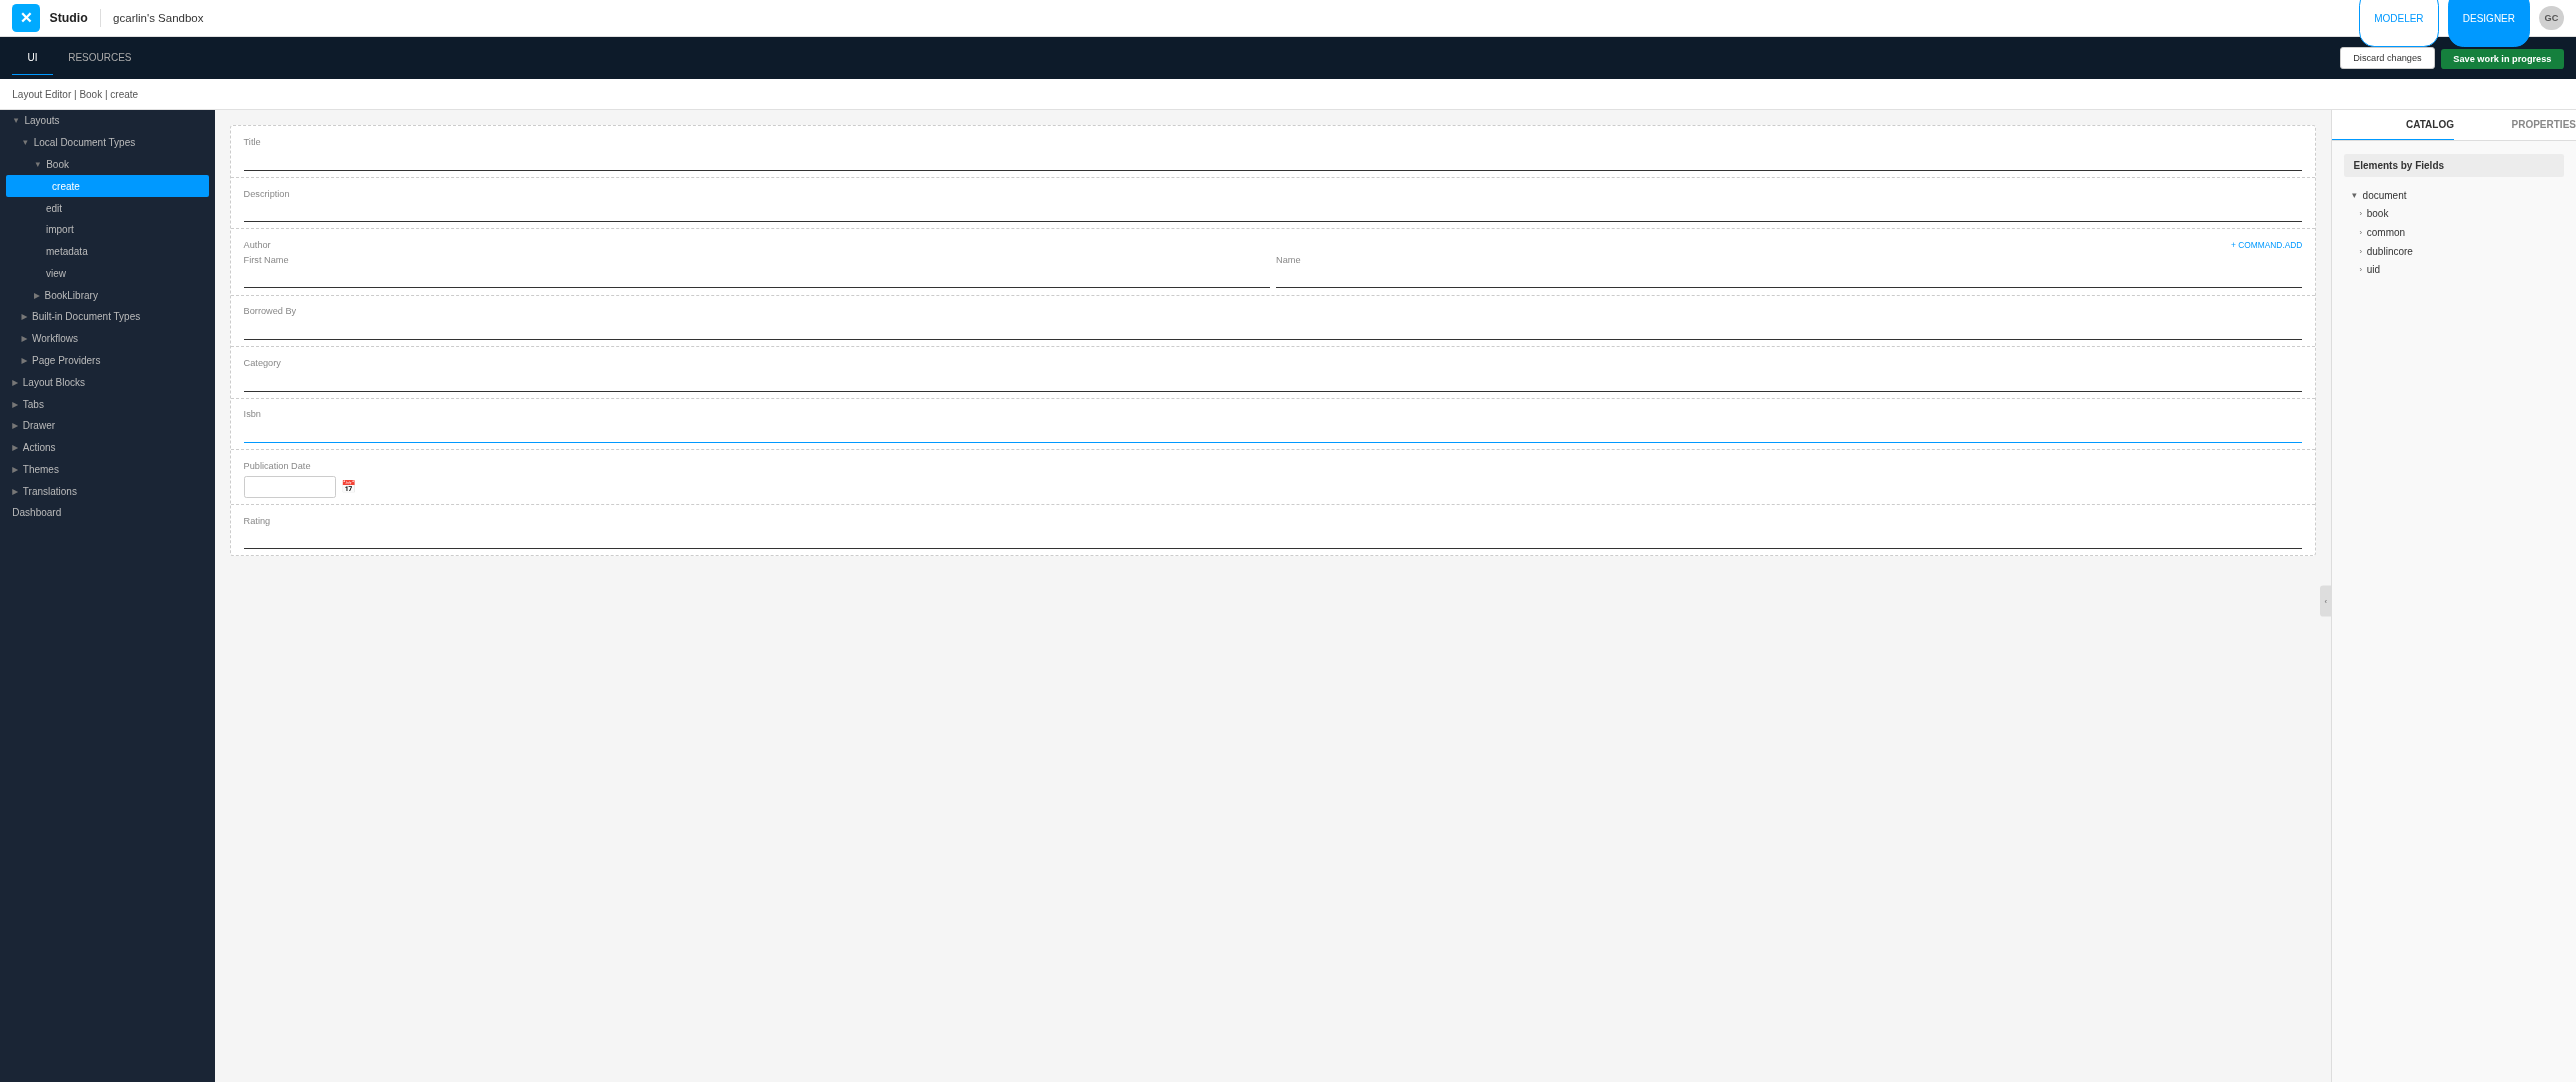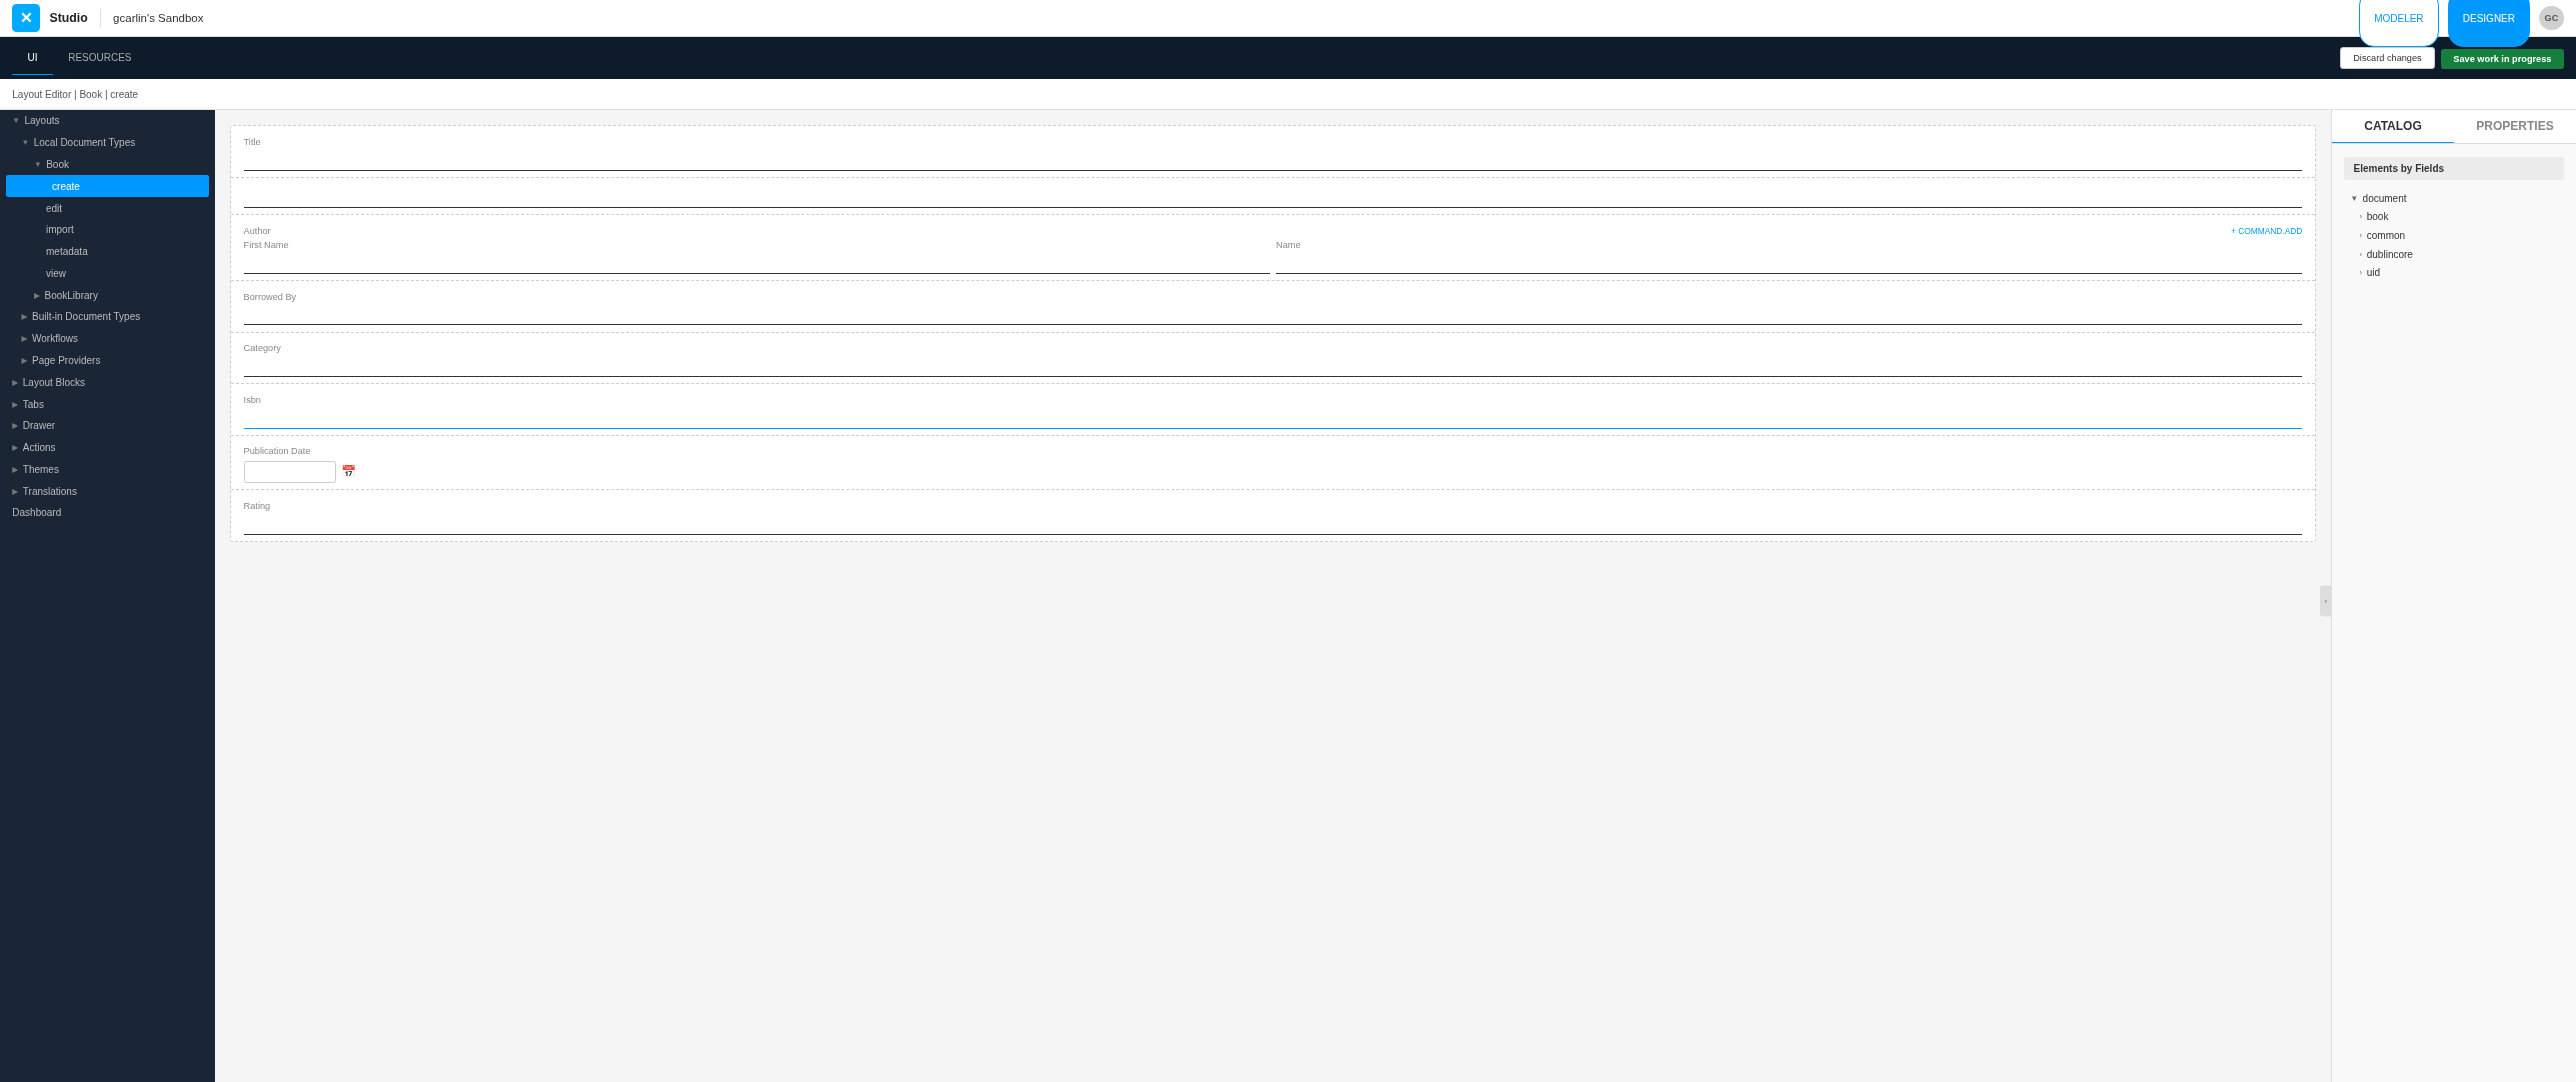--- a/index.html
+++ b/index.html
@@ -126,21 +126,21 @@
 
     
     .right-panel {
       width: 245px; background: #f9f9f9; border-left: 0.8px solid #ddd;
       flex-shrink: 0; overflow-y: auto;
     }
     .right-panel-tabs {
       display: flex; background: #fff; border-bottom: 0.8px solid #ddd;
     }
     .right-tab {
-      flex: 1; padding: 9.2px 0; text-align: center; font-size: 12px;
+      flex: 1; padding: 9.2px 0; text-align: right; font-size: 10px;
       font-weight: 600; cursor: pointer; color: #888;
       border-bottom: 1.5px solid transparent;
     }
     .right-tab.active { color: #333; border-bottom: 1.5px solid #0099ff; }
     .right-panel-content { padding: 12.3px; }
     .panel-section-title {
       font-size: 10px; font-weight: 600; color: #333; margin-bottom: 9.2px;
       padding: 6.1px 9.2px; background: #ececec; border-radius: 2.3px;
     }
     .tree-item {
@@ -285,20 +285,21 @@
     <div class="collapse-handle">‹</div>
 
     <div class="form-container">
 
       <div class="form-field">
         <div class="field-label">Title</div>
         <input class="field-input" type="text" style="">
       </div>
 
       <div class="form-field">
+        <div class="field-label">Description</div>
         <input class="field-input" type="text" style="">
       </div>
 
       <div class="form-field" style="position:relative;">
         <div class="field-label">Author</div>
         <span class="command-add">+ COMMAND.ADD</span>
         <div class="field-row">
           <div class="field-col">
             <div class="field-label">First Name</div>
             <input class="field-input" type="text" style="">

